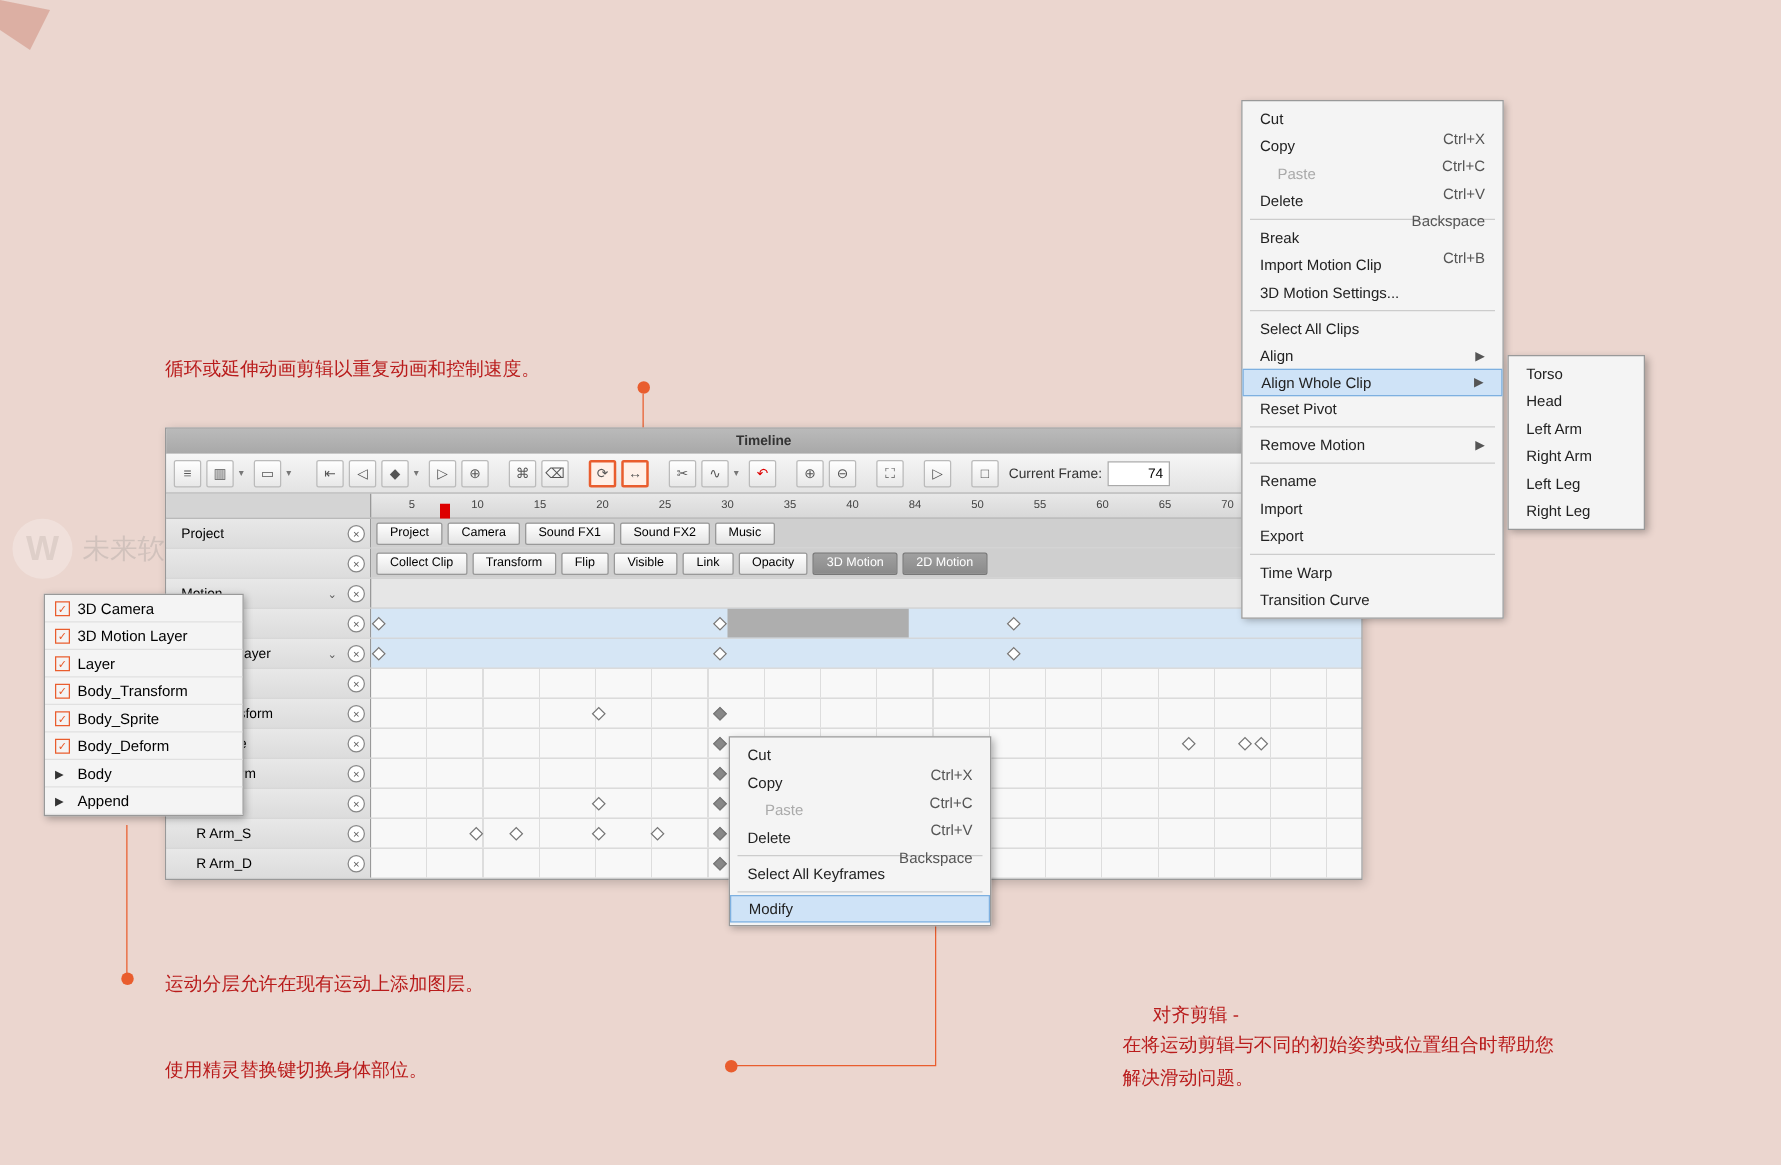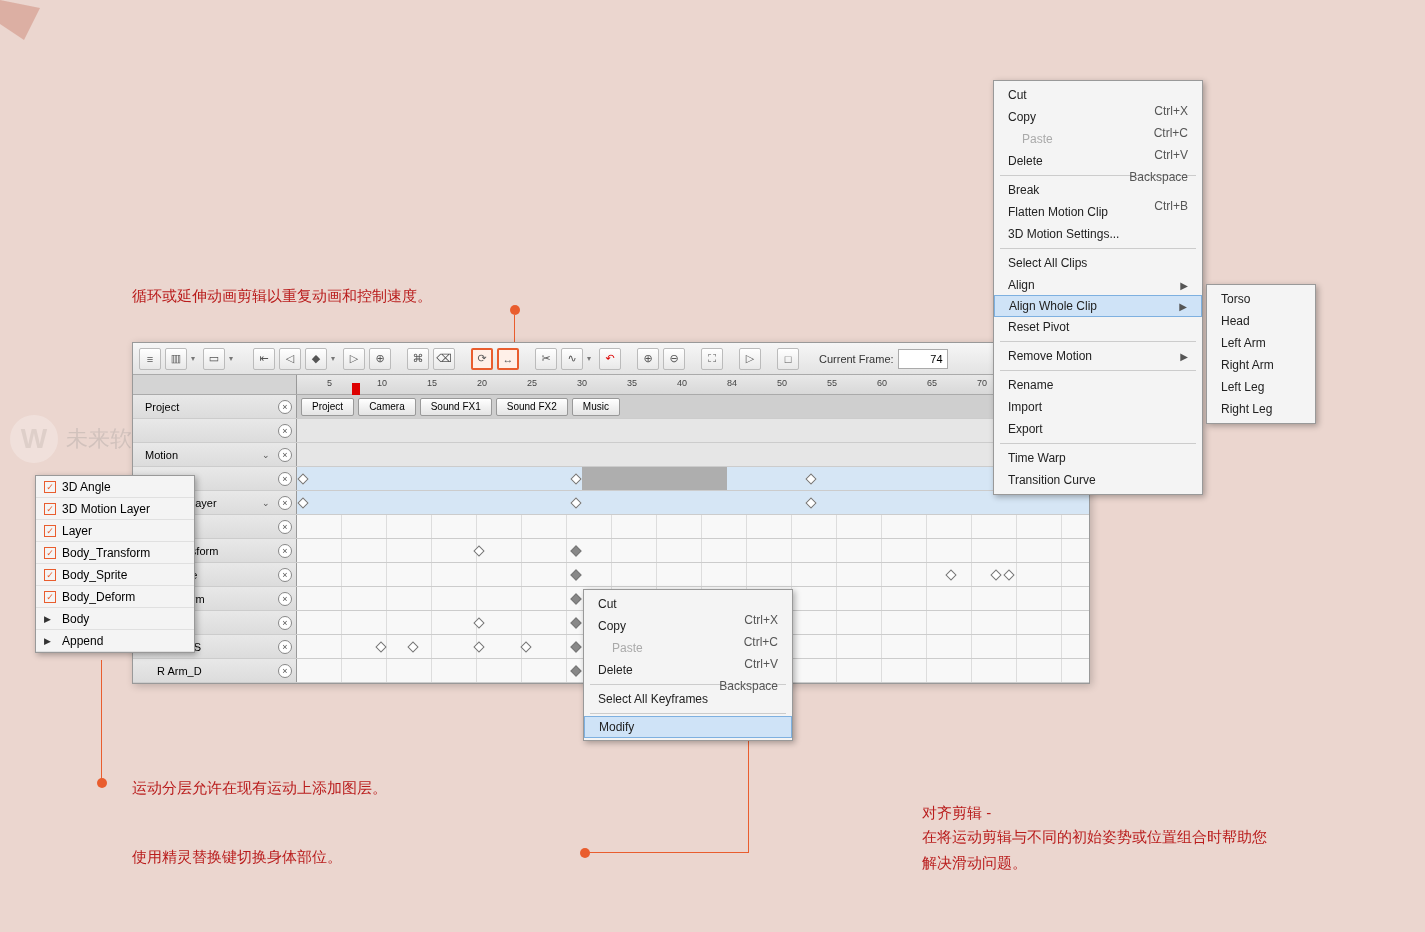--- a/index.html
+++ b/index.html
@@ -11,21 +11,21 @@
 .line-h { position: absolute; height: 1px; background: #e95d2e; }
 
 .timeline-window { position: absolute; left: 132px; top: 342px; width: 958px; background: #e6e6e6; border: 1px solid #999; box-shadow: 2px 2px 8px rgba(0,0,0,0.2); }
 .title-bar { background: linear-gradient(#bababa,#a8a8a8); height: 20px; display: flex; align-items: center; justify-content: center; font-size: 11px; font-weight: bold; color: #333; }
 .toolbar { height: 32px; background: linear-gradient(#f6f6f6,#e3e3e3); border-bottom: 1px solid #aaa; display: flex; align-items: center; padding: 0 6px; gap: 4px; }
 .tb-btn { width: 22px; height: 22px; border: 1px solid #bbb; background: linear-gradient(#fff,#e8e8e8); border-radius: 2px; display: flex; align-items: center; justify-content: center; font-size: 11px; color: #555; }
 .tb-btn.highlight { border: 2px solid #e95d2e; background: #fff0e8; }
 .tb-sep { width: 8px; }
 .tb-drop { width: 8px; font-size: 8px; color: #777; }
 .frame-input { width: 50px; height: 20px; border: 1px solid #aaa; background: #fff; font-size: 11px; text-align: right; padding-right: 4px; }
-.frame-label { font-size: 11px; color: #333; margin-left: 16px; }
+.frame-label { font-size: 11px; color: #333; margin-left: 4px; }
 
 .ruler { height: 20px; background: linear-gradient(#e8e8e8,#d8d8d8); border-bottom: 1px solid #aaa; position: relative; font-size: 10px; color: #444; }
 .ruler-left { width: 164px; background: #d4d4d4; height: 100%; border-right: 1px solid #999; display: inline-block; }
 .ruler-ticks { position: absolute; left: 164px; top: 0; right: 0; height: 100%; }
 .tick { position: absolute; top: 3px; font-size: 9px; }
 .red-marker { position: absolute; width: 8px; height: 12px; background: #d00; top: 8px; }
 
 .row { height: 24px; display: flex; border-bottom: 1px solid #ccc; font-size: 11px; align-items: stretch; }
 .row-label { width: 164px; background: linear-gradient(#e8e8e8,#dcdcdc); border-right: 1px solid #999; display: flex; align-items: center; padding-left: 12px; gap: 4px; }
 .row-label.indent { padding-left: 20px; }
@@ -84,28 +84,29 @@
 <div class="caption" style="left:132px;top:775px">运动分层允许在现有运动上添加图层。</div>
 <div class="caption" style="left:132px;top:844px">使用精灵替换键切换身体部位。</div>
 <div class="dot" style="left:97px;top:778px"></div>
 <div class="line-v" style="left:101px;top:660px;height:120px"></div>
 
 <div class="dot" style="left:580px;top:848px"></div>
 <div class="line-v" style="left:748px;top:733px;height:120px"></div>
 <div class="line-h" style="left:585px;top:852px;width:163px"></div>
 
 <div class="caption" style="left:922px;top:800px">对齐剪辑 -</div>
-<div class="caption" style="left:922px;top:824px;width:350px">在将运动剪辑与不同的初始姿势或位置组合时帮助您解决滑动问题。</div>
+<div class="caption" style="left:898px;top:824px;width:350px">在将运动剪辑与不同的初始姿势或位置组合时帮助您解决滑动问题。</div>
 
 <div class="watermark">
   <div class="wm-circle">W</div>
   <div class="wm-text">未来软件园</div>
 </div>
 
 <div class="timeline-window">
+  <div class="title-bar">Timeline</div>
 
   <div class="toolbar">
     <div class="tb-btn">≡</div>
     <div class="tb-btn">▥</div>
     <div class="tb-drop">▾</div>
     <div class="tb-btn">▭</div>
     <div class="tb-drop">▾</div>
     <div class="tb-sep"></div>
     <div class="tb-btn">⇤</div>
     <div class="tb-btn">◁</div>
@@ -176,20 +177,32 @@
       </div>
     </div>
   </div>
 
   <div class="row">
     <div class="row-label">
       <div class="row-controls">
           <div class="close-btn">×</div>
         </div>
     </div>
+    <div class="row-track dkgrey">
+      <div class="track-btn-row">
+        <div class="track-btn">Collect Clip</div>
+        <div class="track-btn">Transform</div>
+        <div class="track-btn">Flip</div>
+        <div class="track-btn">Visible</div>
+        <div class="track-btn">Link</div>
+        <div class="track-btn">Opacity</div>
+        <div class="track-btn active">3D Motion</div>
+        <div class="track-btn active">2D Motion</div>
+      </div>
+    </div>
   </div>
 
   <div class="row">
     <div class="row-label">
       <span>Motion</span>
       <div class="row-controls">
           <span class="chevron">⌄</span>
           <div class="close-btn">×</div>
         </div>
     </div>
@@ -313,21 +326,21 @@
     </div>
     <div class="row-track grid">
       <div class="keyframe filled" style="left:275px"></div>
     </div>
   </div>
 </div>
 
 <div class="layer-menu">
   <div class="layer-item">
       <span class="chk">✓</span>
-      <span>3D Angle</span>
+      <span>3D Camera</span>
     </div>
   <div class="layer-item">
       <span class="chk">✓</span>
       <span>3D Motion Layer</span>
     </div>
   <div class="layer-item">
       <span class="chk">✓</span>
       <span>Layer</span>
     </div>
   <div class="layer-item">
@@ -395,21 +408,21 @@
   <div class="menu-item">
       <span>Delete</span>
       <span class="shortcut">Backspace</span>
     </div>
   <div class="menu-sep"></div>
   <div class="menu-item">
       <span>Break</span>
       <span class="shortcut">Ctrl+B</span>
     </div>
   <div class="menu-item">
-      <span>Flatten Motion Clip</span>
+      <span>Import Motion Clip</span>
     </div>
   <div class="menu-item">
       <span>3D Motion Settings...</span>
     </div>
   <div class="menu-sep"></div>
   <div class="menu-item">
       <span>Select All Clips</span>
     </div>
   <div class="menu-item">
       <span>Align</span>

